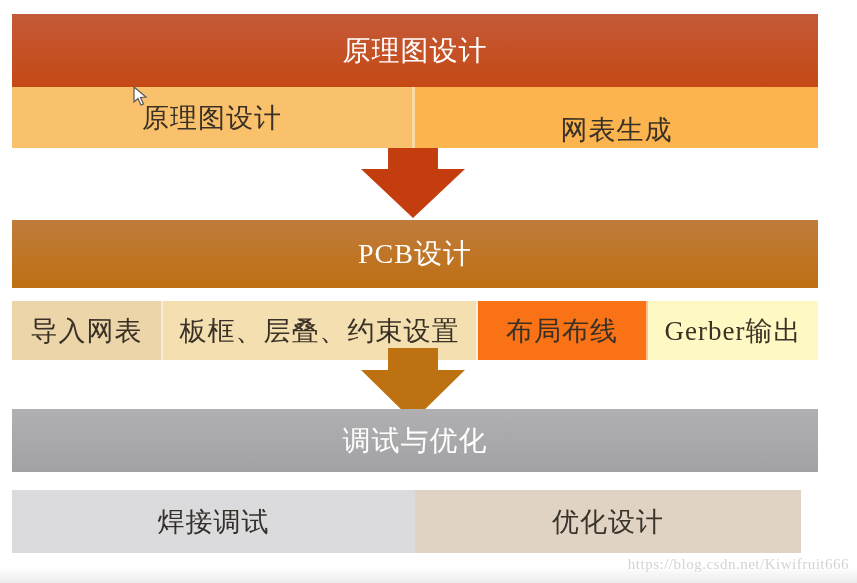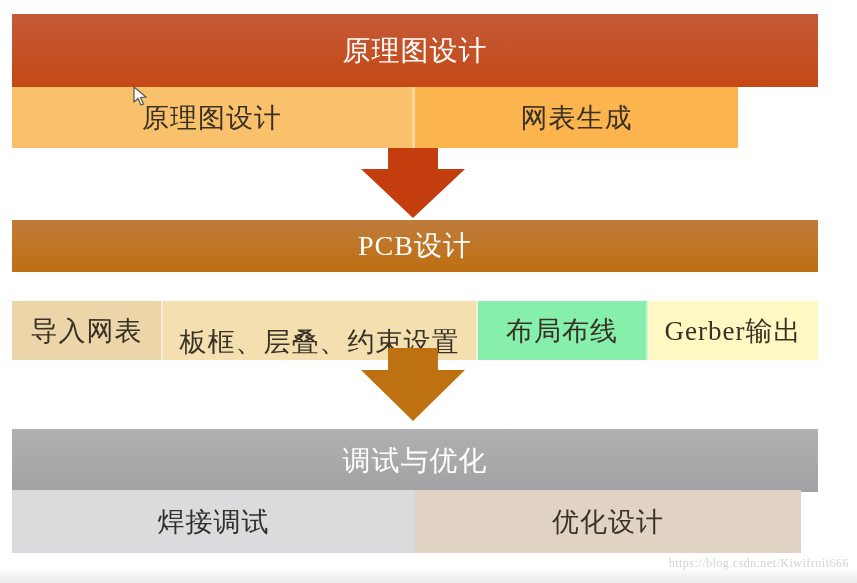--- a/index.html
+++ b/index.html
@@ -4,49 +4,49 @@
 <style>
   html,body{margin:0;padding:0;background:#fff;}
   .stage{
     position:relative;width:857px;height:583px;background:#ffffff;overflow:hidden;
     font-family:Liberation Serif, serif;
   }
   
   .band{position:absolute;left:12px;width:806px;display:flex;align-items:center;justify-content:center;}
   .band-title{color:#ffffff;font-size:28px;letter-spacing:1px;}
   .hdr-schematic{top:14px;height:73px;background:linear-gradient(#C45A38,#C54915);}
-  .hdr-pcb{top:220px;height:52px;background:linear-gradient(#C07C3C,#BE6F12);}
-  .hdr-debug{top:429px;height:63px;background:linear-gradient(#B0B0B2,#A2A2A4);}
+  .hdr-pcb{top:220px;height:68px;background:linear-gradient(#C07C3C,#BE6F12);}
+  .hdr-debug{top:409px;height:63px;background:linear-gradient(#B0B0B2,#A2A2A4);}
   
   .row{position:absolute;left:12px;width:806px;display:flex;}
   .row-schematic{top:87px;height:61px;}
   .row-pcb{top:301px;height:59px;}
   .row-debug{top:490px;height:63px;}
   .cell{
     display:flex;align-items:center;justify-content:center;
     font-size:27px;color:#3A3126;box-sizing:border-box;letter-spacing:1px;
   }
   .c-schem-l{width:403px;background:#FAC16C;border-right:3px solid rgba(255,255,255,0.38);}
-  .c-schem-r{width:323px;background:#FBB44E;}
+  .c-schem-r{width:403px;background:#FBB44E;align-items:flex-end;}
   .c-pcb-1{width:151px;background:#EBD5A9;border-right:2px solid rgba(255,255,255,0.55);}
-  .c-pcb-2{width:315px;background:#F3DFB0;border-right:2px solid rgba(255,255,255,0.55);align-items:flex-end;}
-  .c-pcb-3{width:170px;background:#86efac;border-right:2px solid rgba(255,255,255,0.55);}
+  .c-pcb-2{width:315px;background:#F3DFB0;border-right:2px solid rgba(255,255,255,0.55);}
+  .c-pcb-3{width:170px;background:#f97316;border-right:2px solid rgba(255,255,255,0.55);}
   .c-pcb-4{width:170px;background:#fef9c3;}
   .c-debug-l{width:403px;background:#DBDADC;color:#33302C;}
   .c-debug-r{width:386px;background:#E1D3C3;color:#3A332B;}
   
   .down-arrow{
     position:absolute;left:361px;width:104px;
     clip-path:polygon(26% 0,74% 0,74% 30%,100% 30%,50% 100%,0 30%,26% 30%);
   }
   .arrow-1{top:148px;height:70px;background:#C33D0E;}
   .arrow-2{top:348px;height:73px;background:#BE7110;}
   
   .watermark{
-    position:absolute;top:556px;right:8px;font-size:12px;color:#D3D3D3;letter-spacing:0.5px;
+    position:absolute;top:556px;right:8px;font-size:15px;color:#D3D3D3;letter-spacing:0.5px;
   }
   .bottom-fade{
     position:absolute;left:0;right:0;bottom:0;height:16px;
     background:linear-gradient(rgba(255,255,255,0),#EBEBEC);
   }
   .cursor{position:absolute;left:133px;top:86px;width:15px;height:22px;}
 </style>
 </head>
 <body>
 

